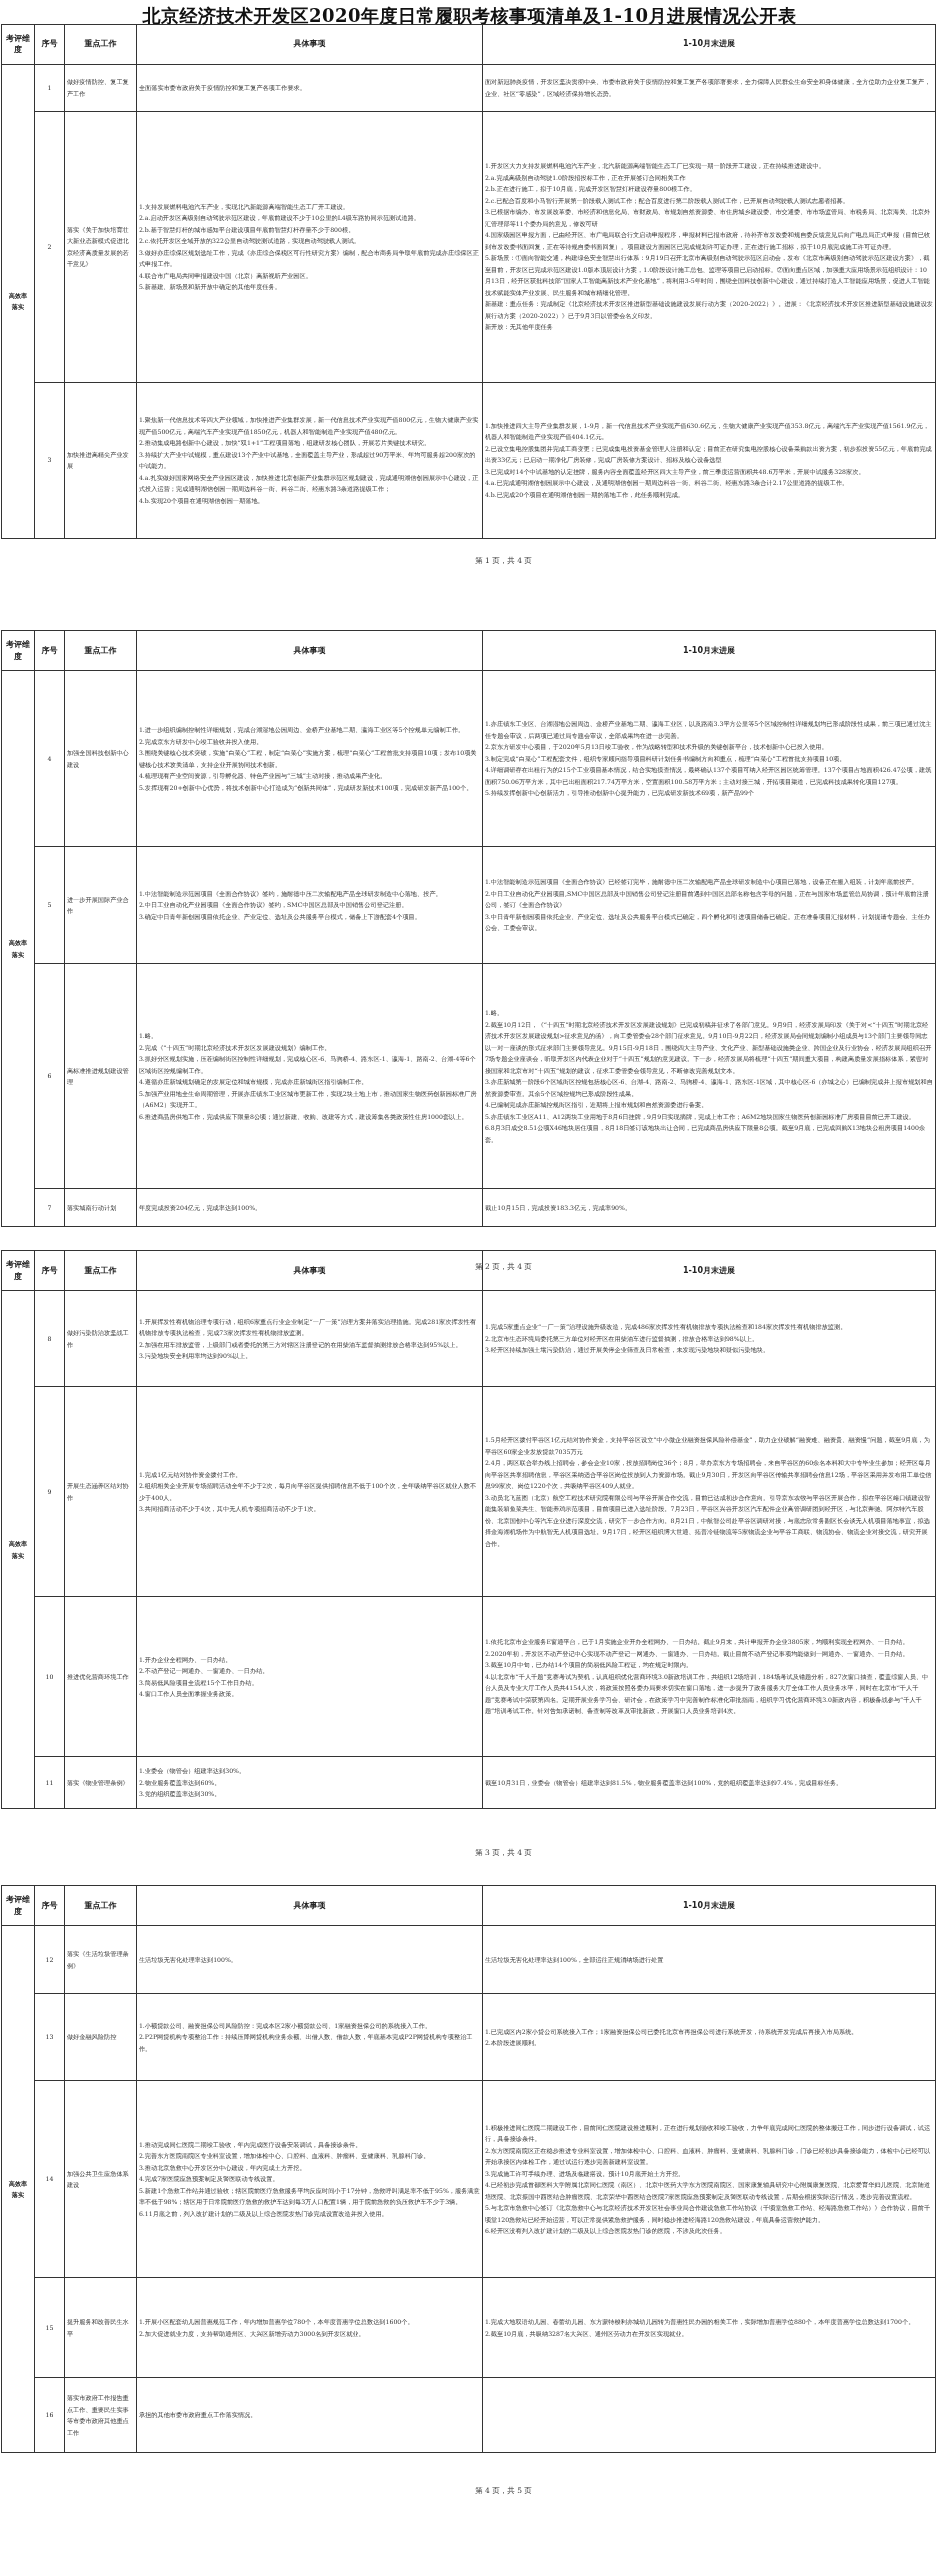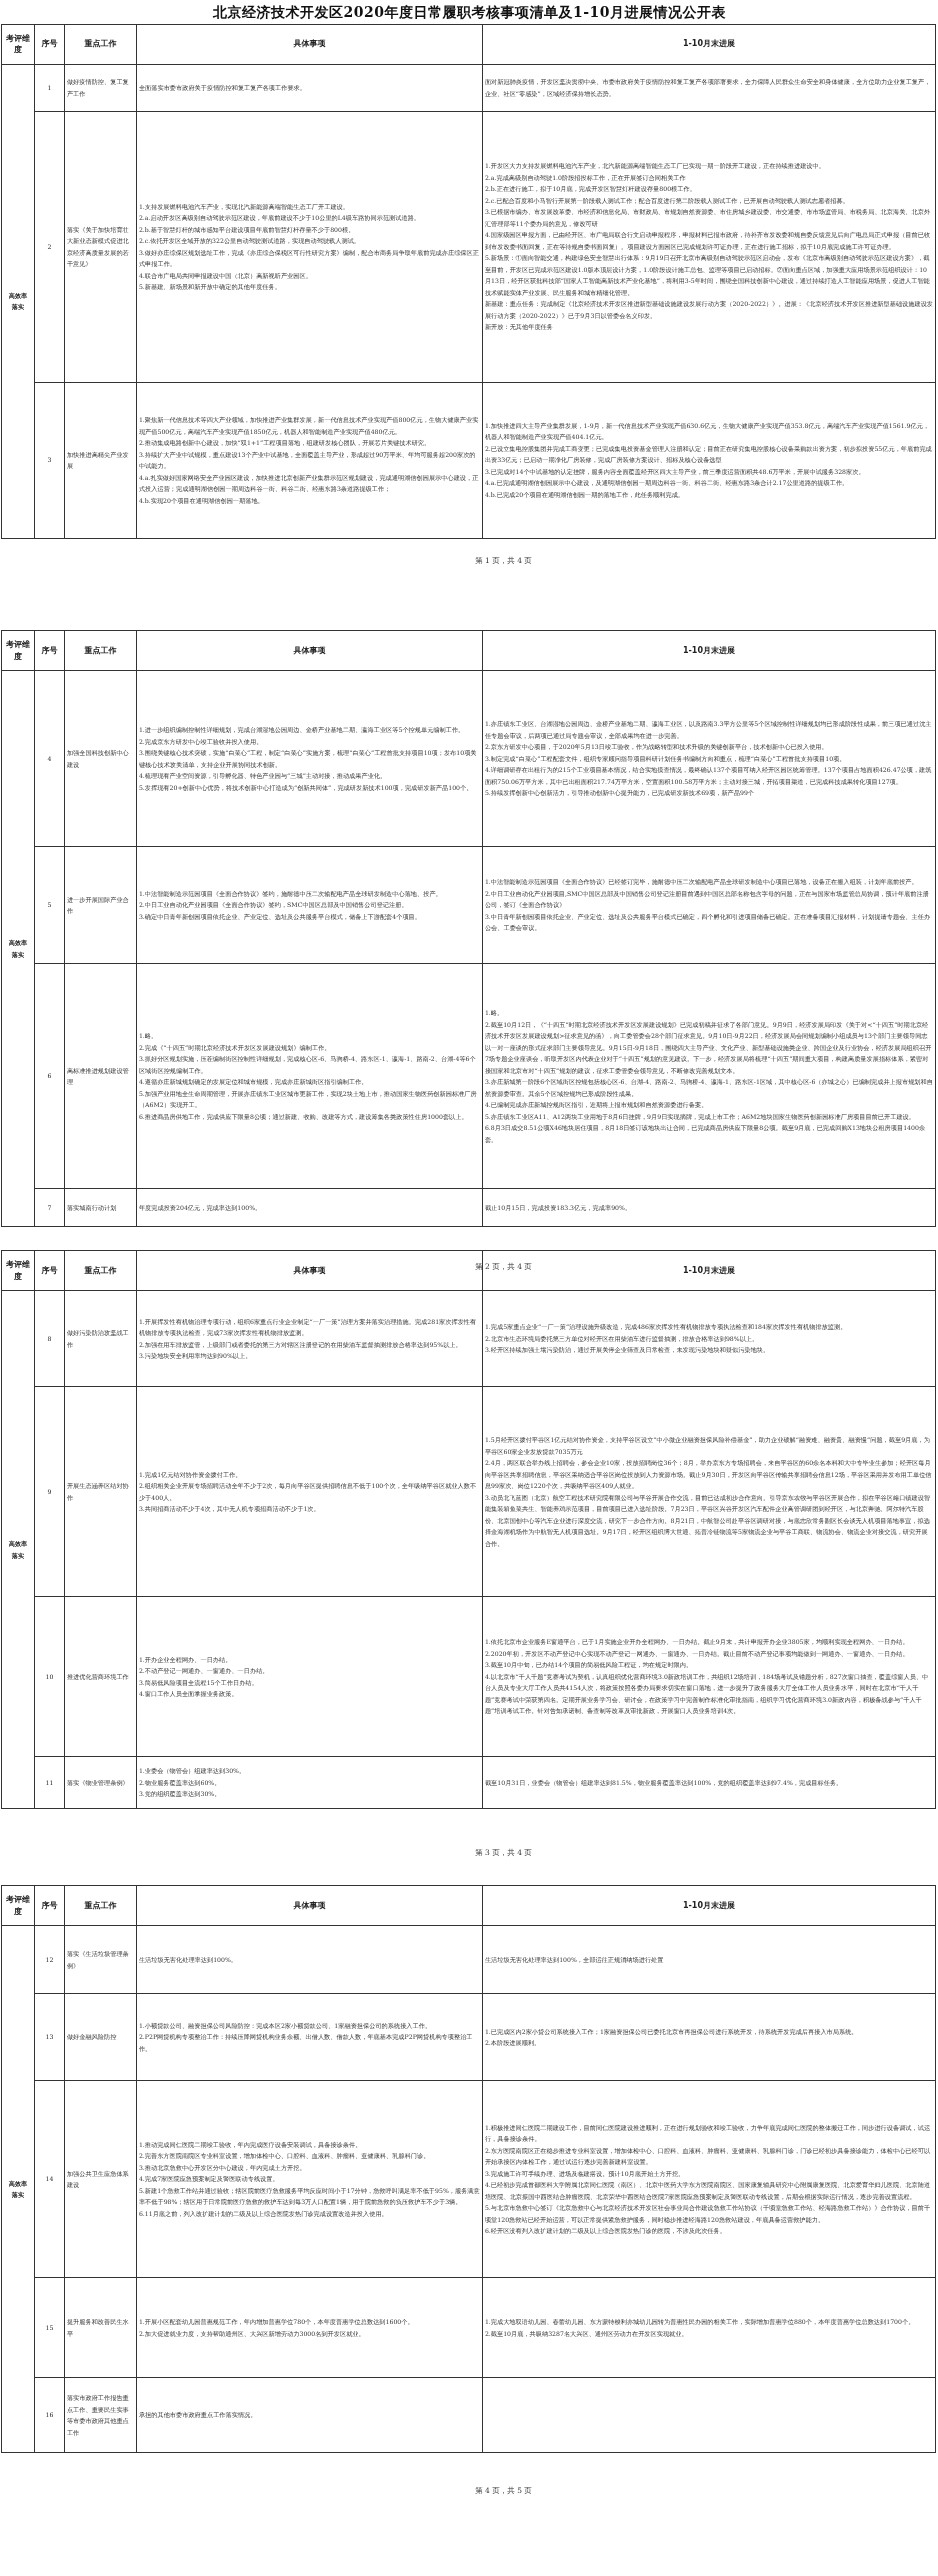--- a/index.html
+++ b/index.html
@@ -1,19 +1,19 @@
 <!DOCTYPE html>
 <html style="font-size:15px"><head>
 <meta charset="utf-8">
 <style>
   html, body { margin:0; padding:0; background:#ffffff; }
   body { width:939px; height:2576px; position:relative; overflow:hidden;
          font-family:"DejaVu Serif","Liberation Serif",serif; color:#222; }
   .title { position:absolute; left:0; top:3.8px; width:939px; text-align:center;
-           font-weight:bold; font-size:14px; letter-spacing:0.5px; color:#111; }
+           font-weight:bold; font-size:18px; letter-spacing:0.5px; color:#111; }
   table.pg { position:absolute; left:1px; width:935px; border-collapse:collapse; table-layout:fixed; }
   table.pg td, table.pg th { border:1.1px solid #333; font-size:6.2px; line-height:11.5px;
            vertical-align:middle; padding:0 1.9px; word-break:break-all; }
   table.pg th { font-family:"DejaVu Sans","Liberation Sans",sans-serif; font-size:8px;
            font-weight:bold; text-align:center; height:39px; line-height:11.3px; color:#222; }
   td.dim { text-align:center; font-family:"DejaVu Sans","Liberation Sans",sans-serif;
            font-size:8.4px; font-weight:bold; line-height:12.2px; border-left:0.9px solid #bbb; }
   td.seq { text-align:center; font-size:6.6px; }
   td.work { font-size:6.6px; line-height:12.2px; color:#333; }
   td.txt { white-space:pre-wrap; color:#333; }

